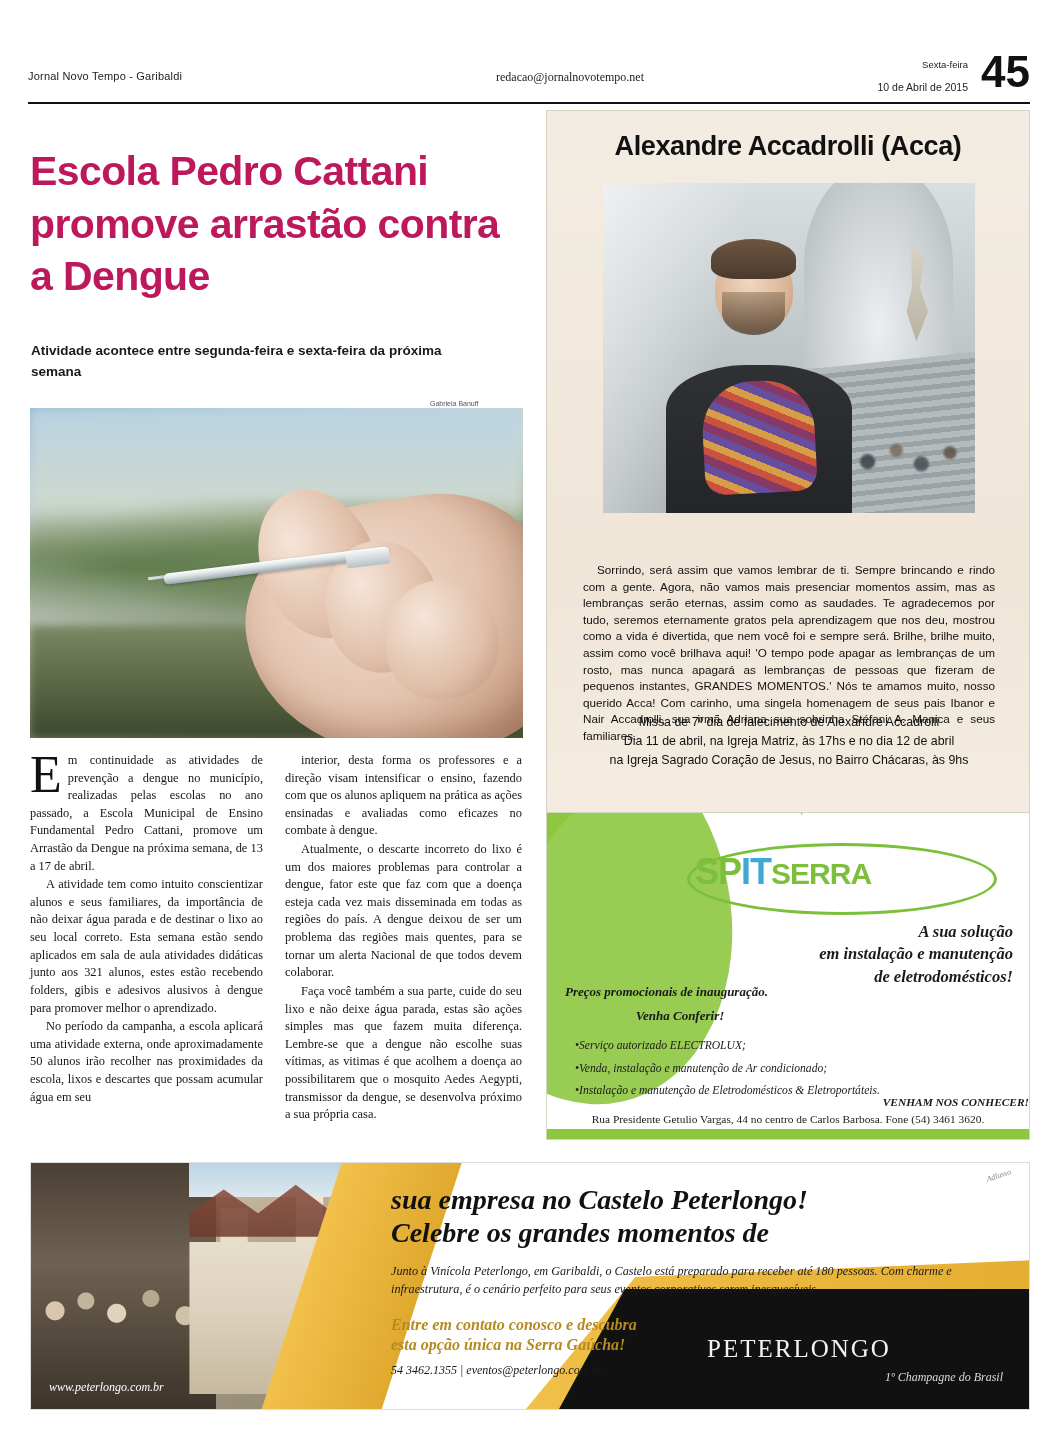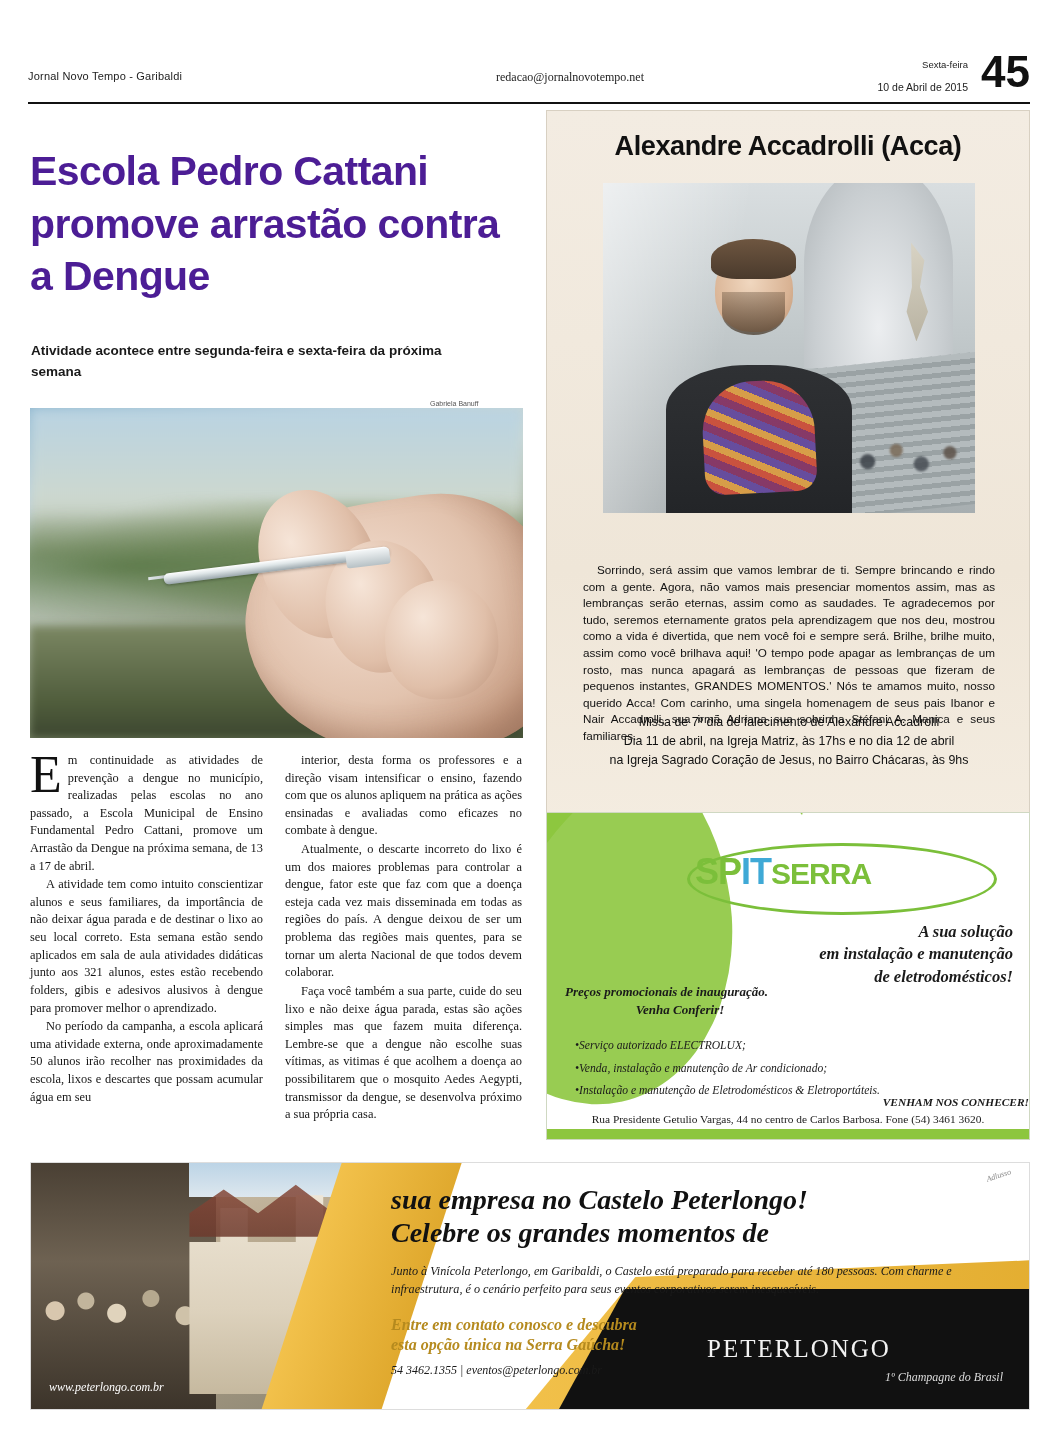--- a/index.html
+++ b/index.html
@@ -52,21 +52,21 @@
   }
 
   
   .headline {
     position: absolute; left: 30px; top: 118px; width: 490px;
     font-family: "Liberation Sans", sans-serif;
     font-weight: bold;
     font-size: 41px;
     line-height: 1.28;
     letter-spacing: -0.6px;
-    color: #4c1d95;
+    color: #be185d;
   }
   .subhead {
     position: absolute; left: 31px; top: 341px; width: 420px;
     font-family: "Liberation Sans", sans-serif;
     font-weight: bold; font-size: 13.5px; line-height: 1.55; color: #1a1a1a;
   }
   .photo-credit {
     position: absolute; left: 430px; top: 400px;
     font-family: "Liberation Sans", sans-serif;
     font-size: 7px; color: #555;
@@ -288,21 +288,21 @@
     font-family: "Liberation Serif", serif;
     font-style: italic; font-weight: bold; font-size: 16.5px;
     line-height: 1.35; color: #1a1a1a;
   }
   .spit-promo {
     position:absolute; left: 18px; top: 170px; width: 230px;
     font-family: "Liberation Serif", serif;
     font-style: italic; font-weight: bold; font-size: 13px;
     line-height: 1.4; color: #1a1a1a;
   }
-  .spit-promo .l2 { display:block; text-align:center; }
+  .spit-promo .l2 { display:block; text-align:center;margin-top:6px; }
   .spit-list {
     position:absolute; left: 28px; top: 222px; width: 430px;
     font-family: "Liberation Serif", serif;
     font-style: italic; font-size: 11.6px; line-height: 1.95; color: #1a1a1a;
   }
   .spit-visit {
     position:absolute; left: 0; top: 283px; width: 100%;
     text-align:right;
     font-family: "Liberation Serif", serif;
     font-style: italic; font-weight: bold; font-size: 11.4px; color:#1a1a1a;

